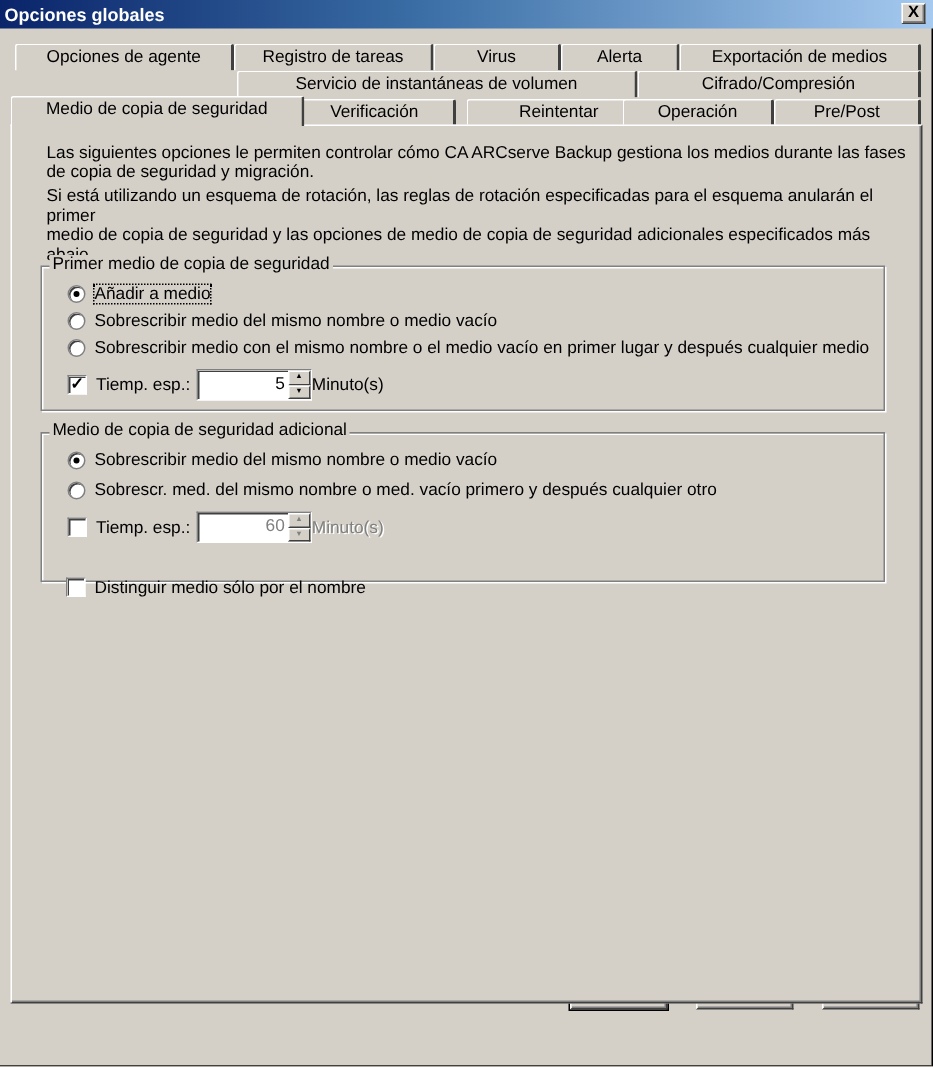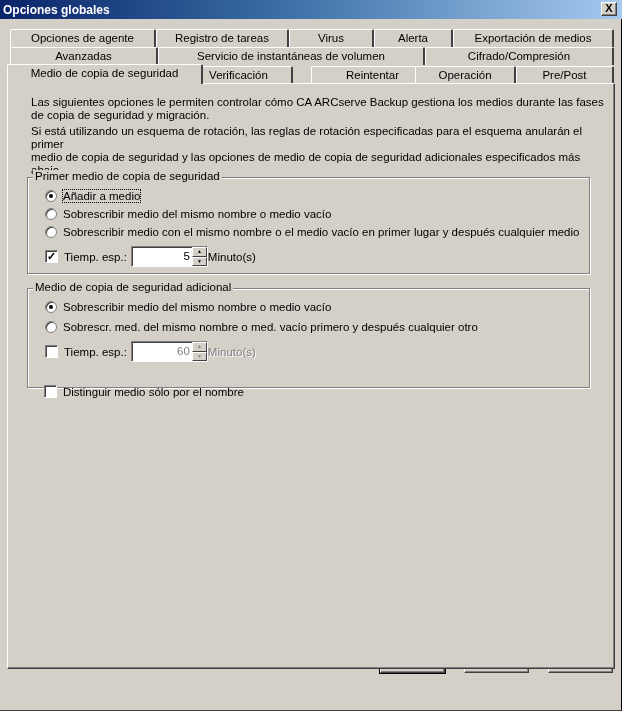--- a/index.html
+++ b/index.html
@@ -66,26 +66,25 @@
     <span class="title-text">Opciones globales</span>
     <div class="close-btn"><span>X</span></div>
   </div>
 
   <div class="tab" style="left:10px; top:29px; width:146px;"><span>Opciones de agente</span></div>
   <div class="tab" style="left:156px; top:29px; width:133px;"><span>Registro de tareas</span></div>
   <div class="tab" style="left:289px; top:29px; width:85px;"><span>Virus</span></div>
   <div class="tab" style="left:374px; top:29px; width:79px;"><span>Alerta</span></div>
   <div class="tab" style="left:453px; top:29px; width:161px;"><span>Exportación de medios</span></div>
 
-  <div class="tab" style="left:10px; top:47px; width:148px;"><span>Avanzadas</span></div>
   <div class="tab" style="left:158px; top:47px; width:267px;"><span>Servicio de instantáneas de volumen</span></div>
   <div class="tab" style="left:425px; top:47px; width:189px;"><span>Cifrado/Compresión</span></div>
 
   <div class="tab active" style="left:7px; top:64px; width:196px;"><span>Medio de copia de seguridad</span></div>
-  <div class="tab" style="left:185px; top:66px; width:108px;"><span>Verificación</span></div>
+  <div class="tab" style="left:196px; top:66px; width:108px;"><span>Verificación</span></div>
   <div class="tab" style="left:311px; top:66px; width:124px;"><span>Reintentar</span></div>
   <div class="tab" style="left:415px; top:66px; width:101px;"><span>Operación</span></div>
   <div class="tab" style="left:516px; top:66px; width:98px;"><span>Pre/Post</span></div>
 
   <div class="panel">
     <div class="desc" style="left:23px; top:12px;">
       <div>Las siguientes opciones le permiten controlar cómo CA ARCserve Backup gestiona los medios durante las fases</div>
       <div>de copia de seguridad y migración.</div>
     </div>
     <div class="desc" style="left:23px; top:41px;">

